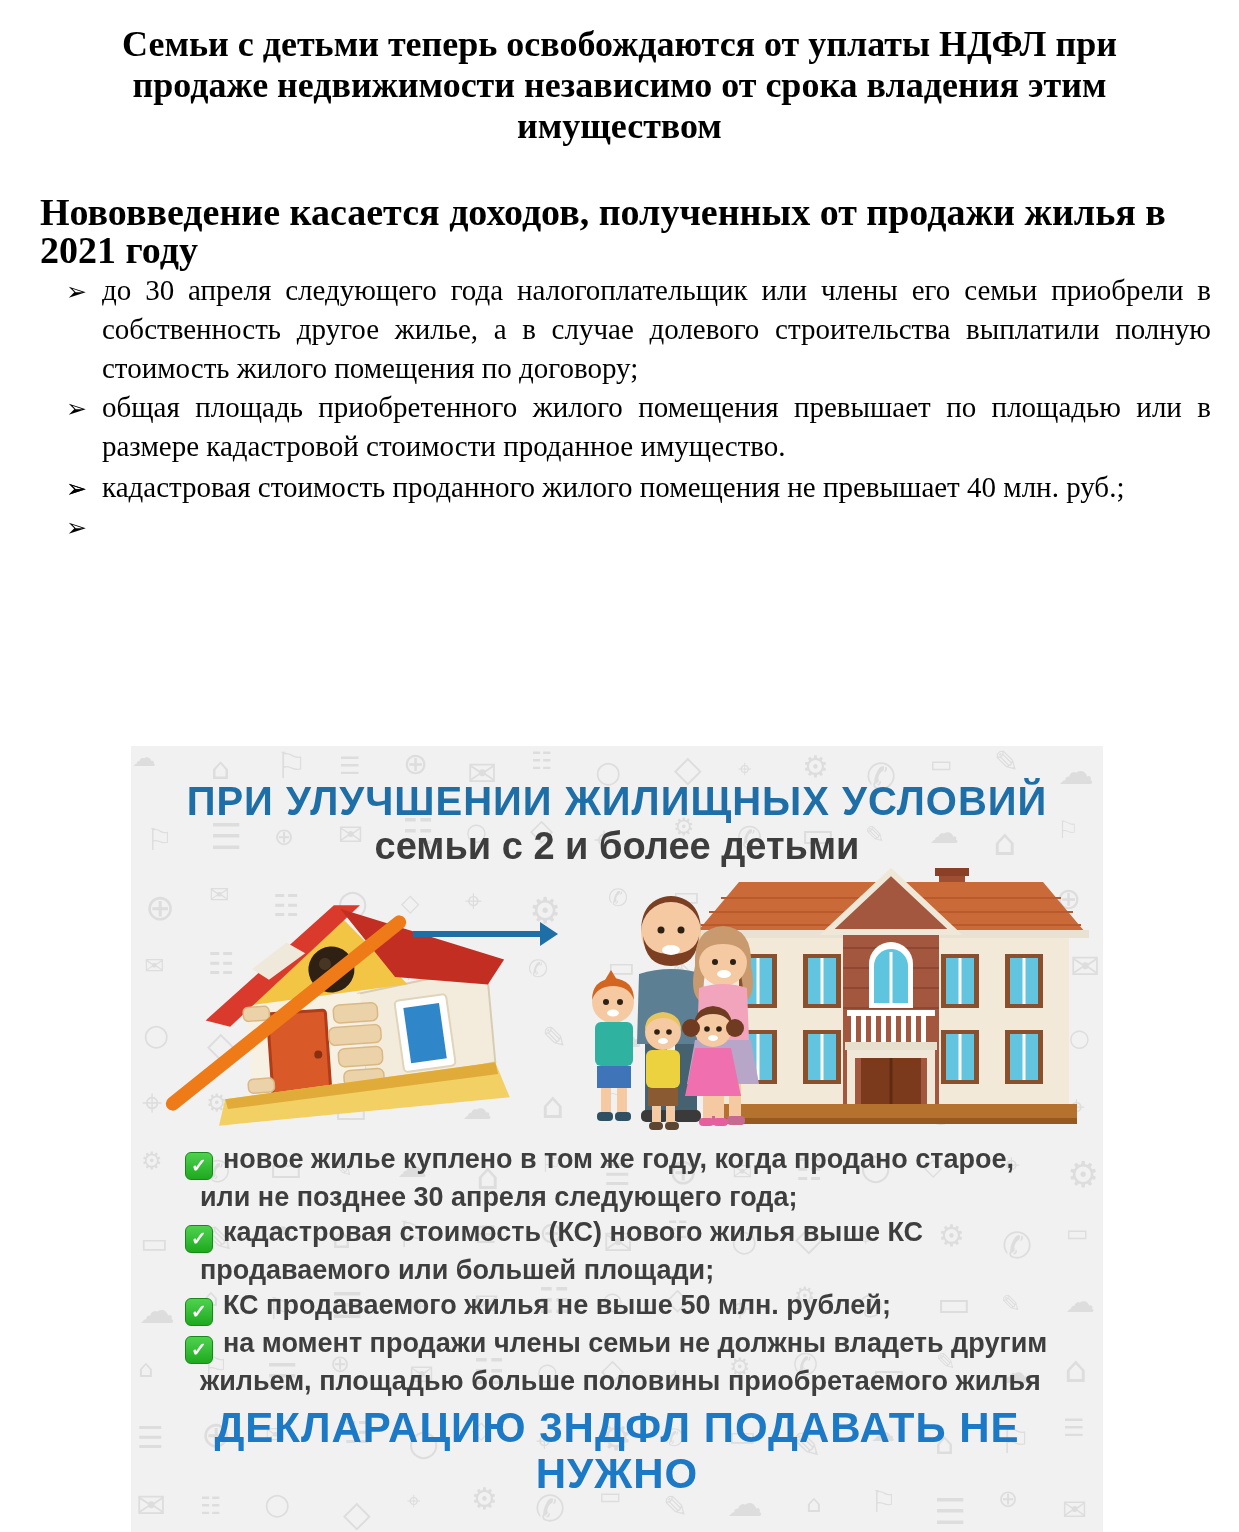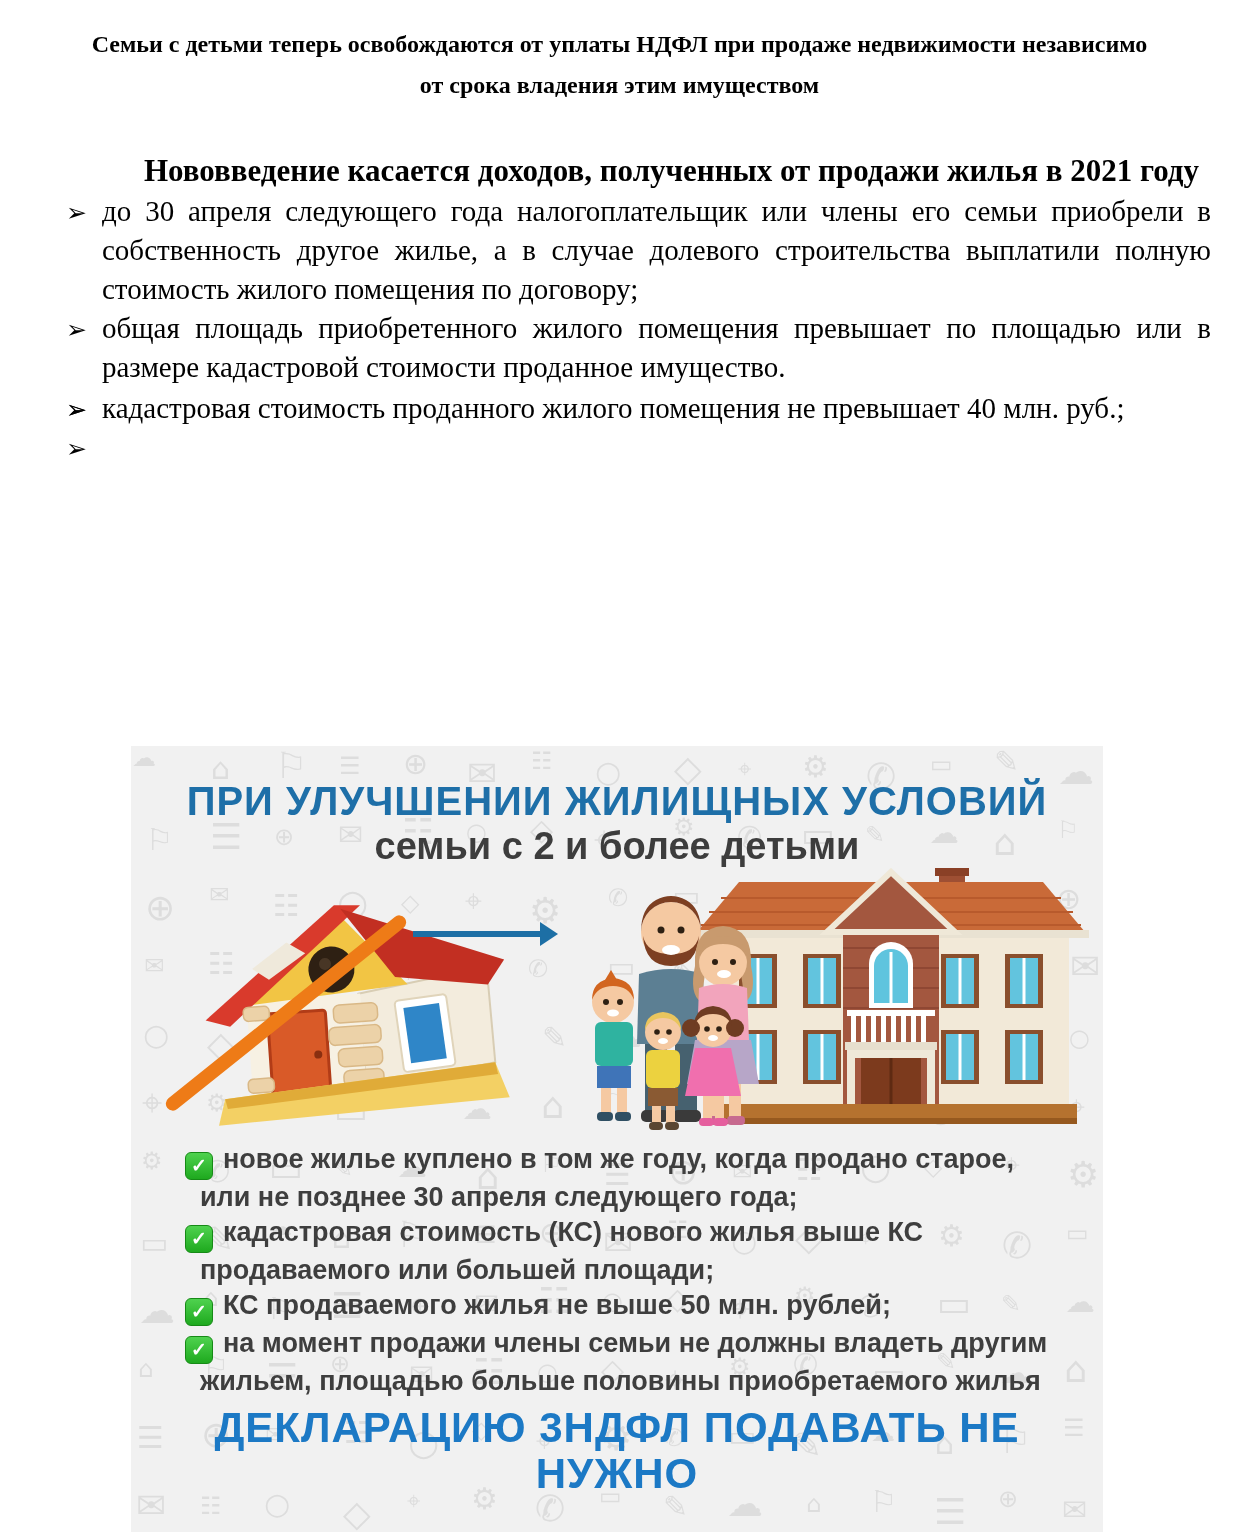--- a/index.html
+++ b/index.html
@@ -5,25 +5,25 @@
   html,body{margin:0;padding:0;}
   body{
     width:1239px;height:1532px;background:#ffffff;
     font-family:"Liberation Serif", serif;color:#000;
     position:relative;overflow:hidden;
   }
   .page{position:relative;width:100%;height:100%;}
 
   .doc-title{
     margin:24px 78px 12px;text-align:center;
-    font-size:24px;line-height:41px;font-weight:bold;
+    font-size:36px;line-height:41px;font-weight:bold;
   }
   .doc-subtitle{
-    margin:46px 40px 0;text-align:right;
-    font-size:31px;line-height:38px;font-weight:bold;
+    margin:46px 40px 0;text-align:left;
+    font-size:38px;line-height:38px;font-weight:bold;
   }
   .sec-heading{
     margin:42px 30px 0;font-size:29px;line-height:38px;
     text-decoration:underline;
   }
   ul.bullets{list-style:none;margin:2px 28px 0 66px;padding:0;}
   ul.bullets li{
     position:relative;padding-left:36px;
     font-size:29px;line-height:39px;text-align:justify;
   }

